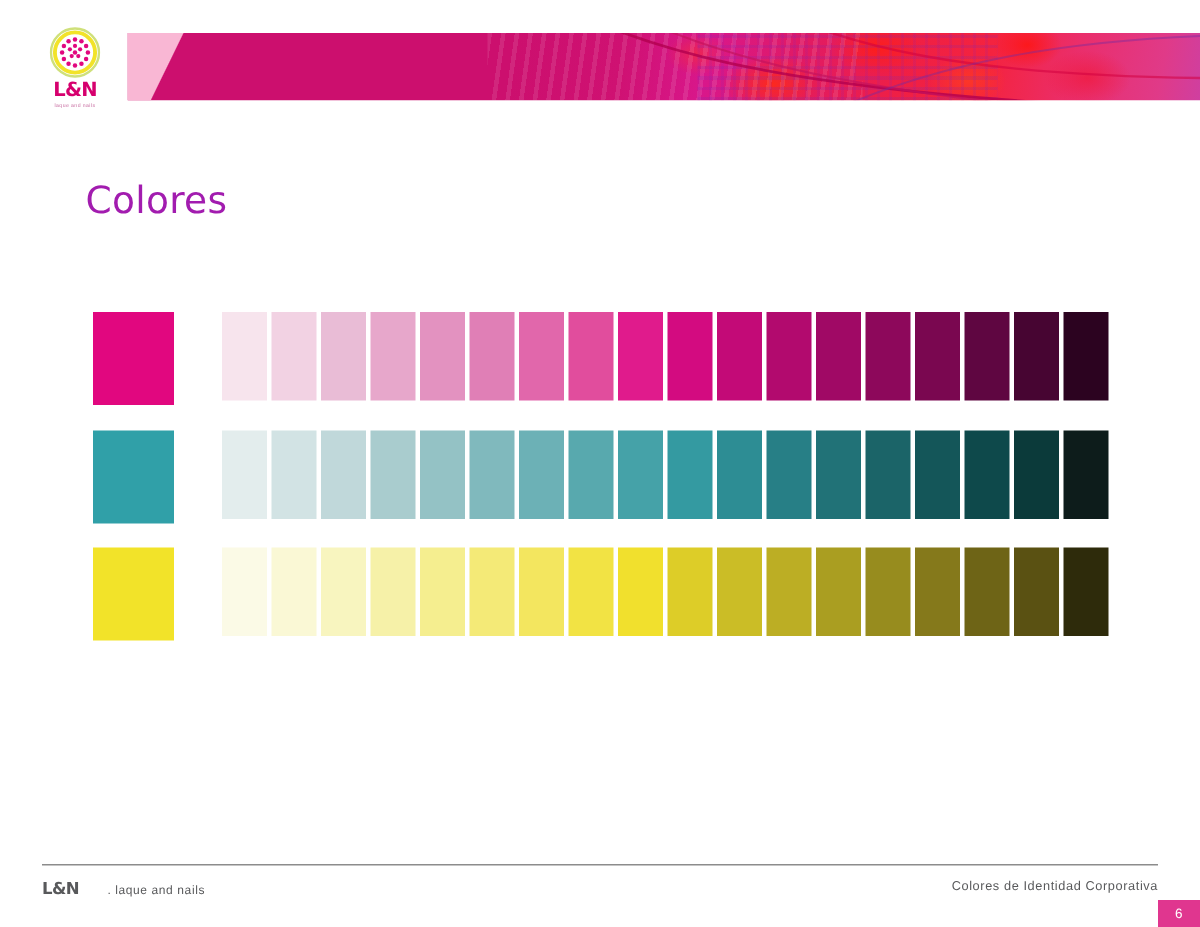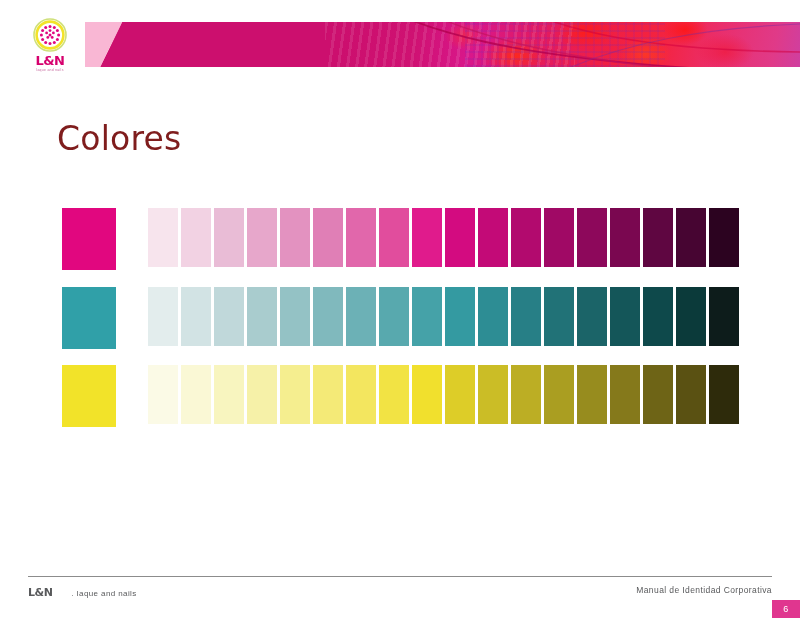--- a/index.html
+++ b/index.html
@@ -122,23 +122,23 @@
     background:
       repeating-linear-gradient(0deg, rgba(120,40,180,0.18) 0px, rgba(120,40,180,0.18) 2px, rgba(0,0,0,0) 2px, rgba(0,0,0,0) 7px),
       repeating-linear-gradient(90deg, rgba(150,30,170,0.16) 0px, rgba(150,30,170,0.16) 2px, rgba(0,0,0,0) 2px, rgba(0,0,0,0) 8px);
   }
 
   
   .page-title {
     position: absolute;
     left: 57px;
     top: 119px;
-    font-size: 33px;
+    font-size: 25px;
     font-weight: 400;
-    color: #7f1d1d;
+    color: #a21caf;
     letter-spacing: 0.2px;
     font-family: "DejaVu Sans", sans-serif;
   }
 
   
   .palette {
     position: absolute;
     left: 0;
     top: 0;
     width: 800px;
@@ -360,17 +360,17 @@
 
   </div>
 
   <div class="footer-rule"></div>
 
   <div class="footer-left">
     <span class="footer-logo">L&amp;N</span>
     <span class="footer-tag">. laque and nails</span>
   </div>
 
-  <div class="footer-right">Manual de Identidad Corporativa</div>
+  <div class="footer-right">Colores de Identidad Corporativa</div>
 
   <div class="page-badge" style="background: rgb(224, 54, 143);">6</div>
 
 </div>
 
 </body></html>

